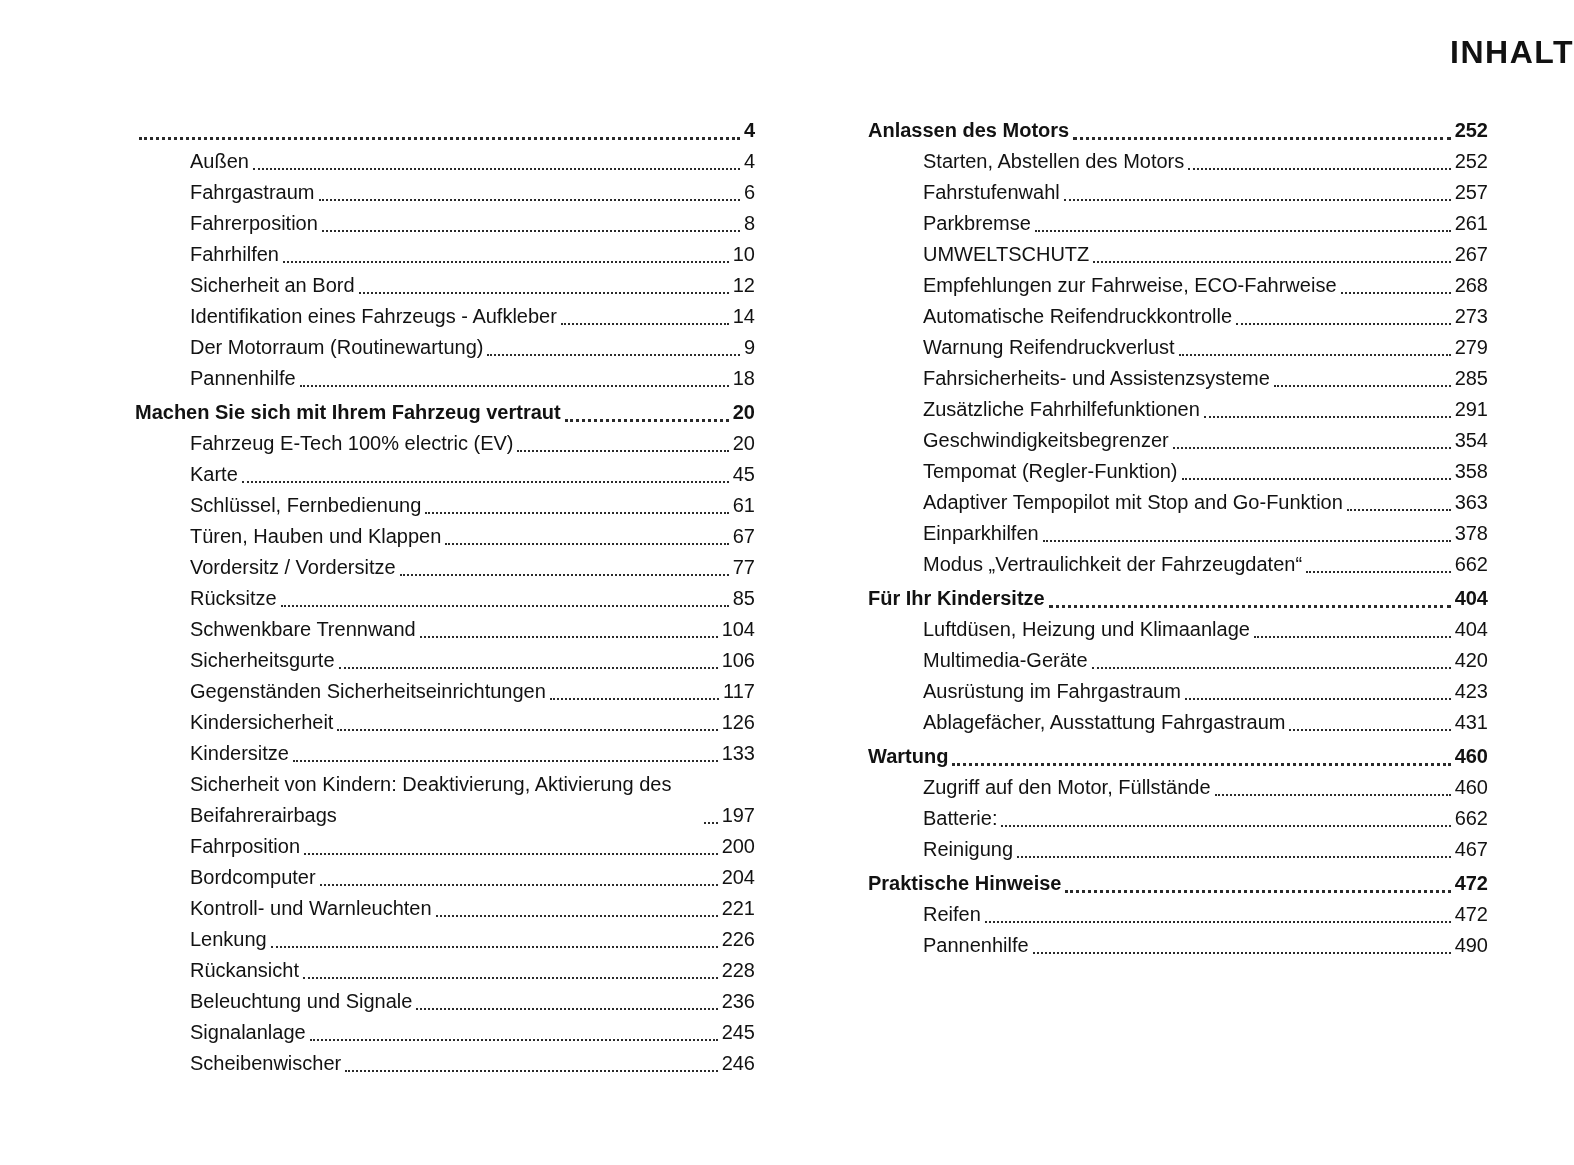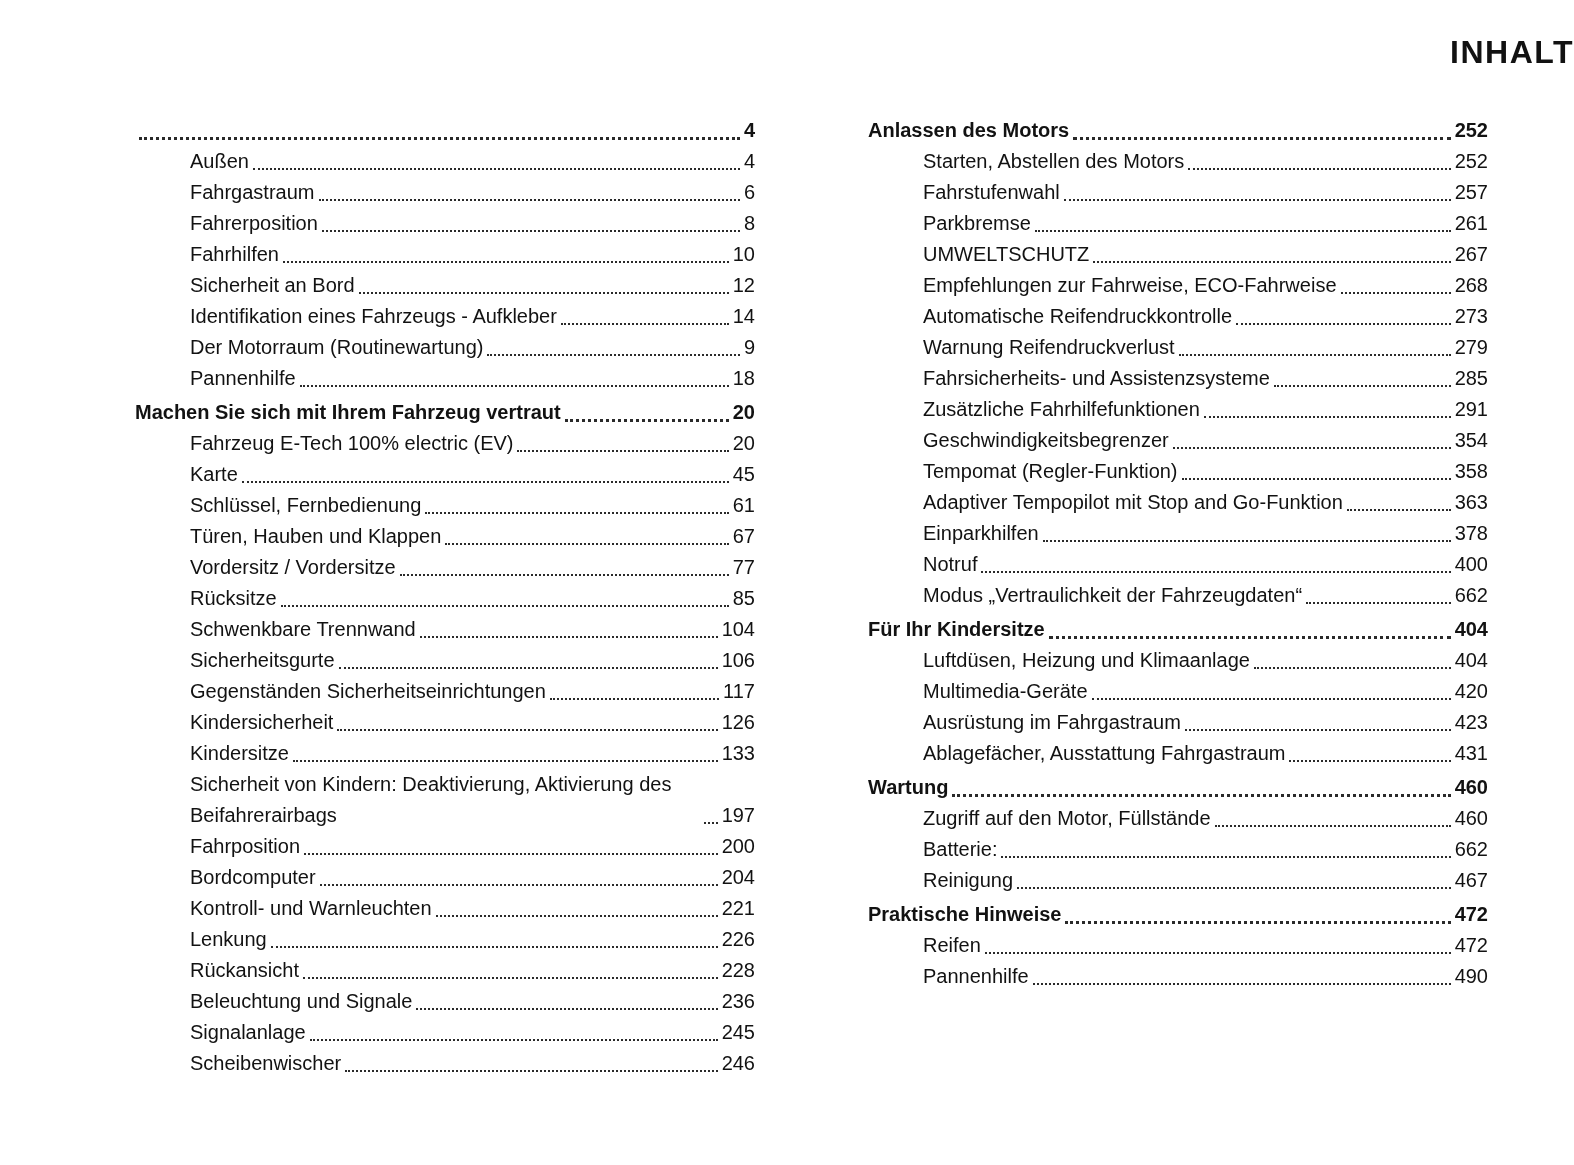--- a/index.html
+++ b/index.html
@@ -277,25 +277,20 @@
             <span class="label">Adaptiver Tempopilot mit Stop and Go-Funktion</span>
             <span class="dots"></span>
             <span class="pagenum">363</span>
           </div>
           <div class="entry sub">
             <span class="label">Einparkhilfen</span>
             <span class="dots"></span>
             <span class="pagenum">378</span>
           </div>
           <div class="entry sub">
-            <span class="label">Notruf</span>
-            <span class="dots"></span>
-            <span class="pagenum">400</span>
-          </div>
-          <div class="entry sub">
             <span class="label">Modus „Vertraulichkeit der Fahrzeugdaten“</span>
             <span class="dots"></span>
             <span class="pagenum">662</span>
           </div>
         </div>
         <div class="section">
           <div class="entry head">
             <span class="label">Für Ihr Kindersitze</span>
             <span class="dots"></span>
             <span class="pagenum">404</span>

